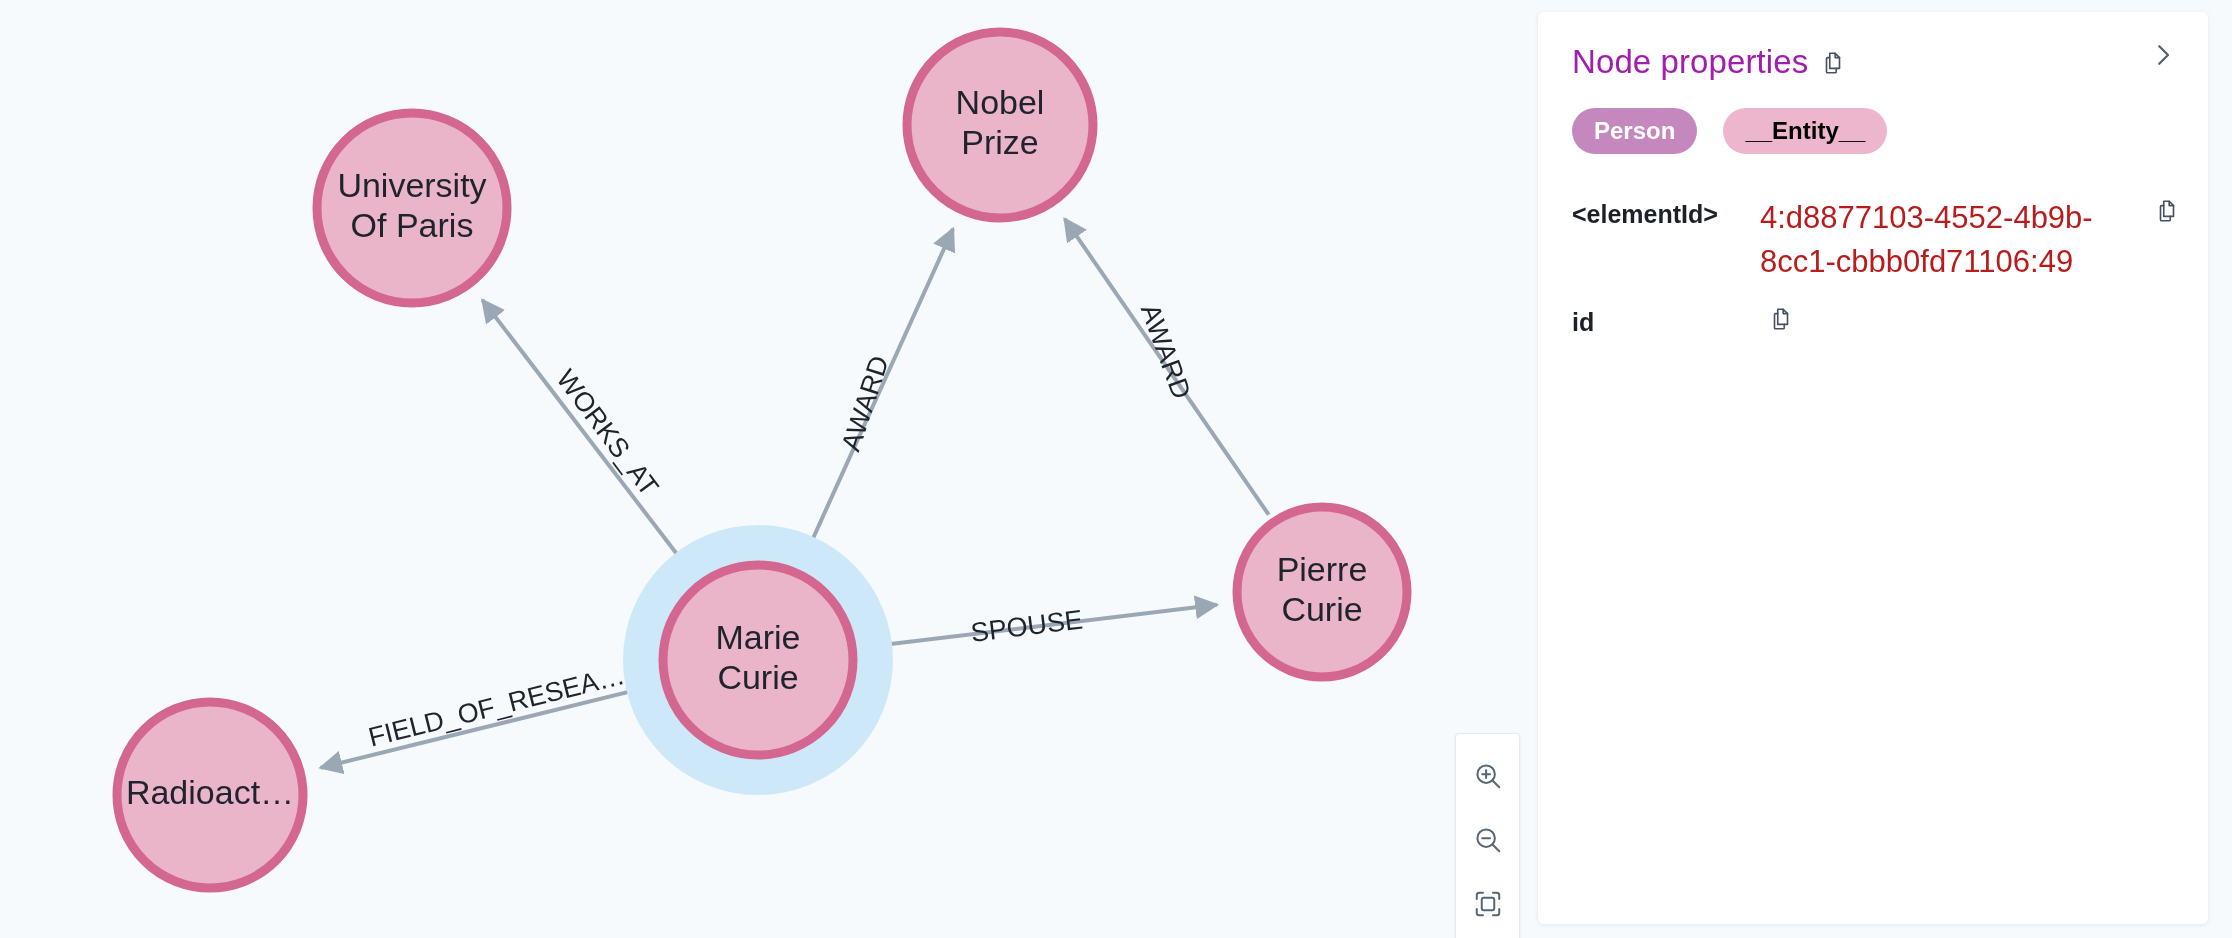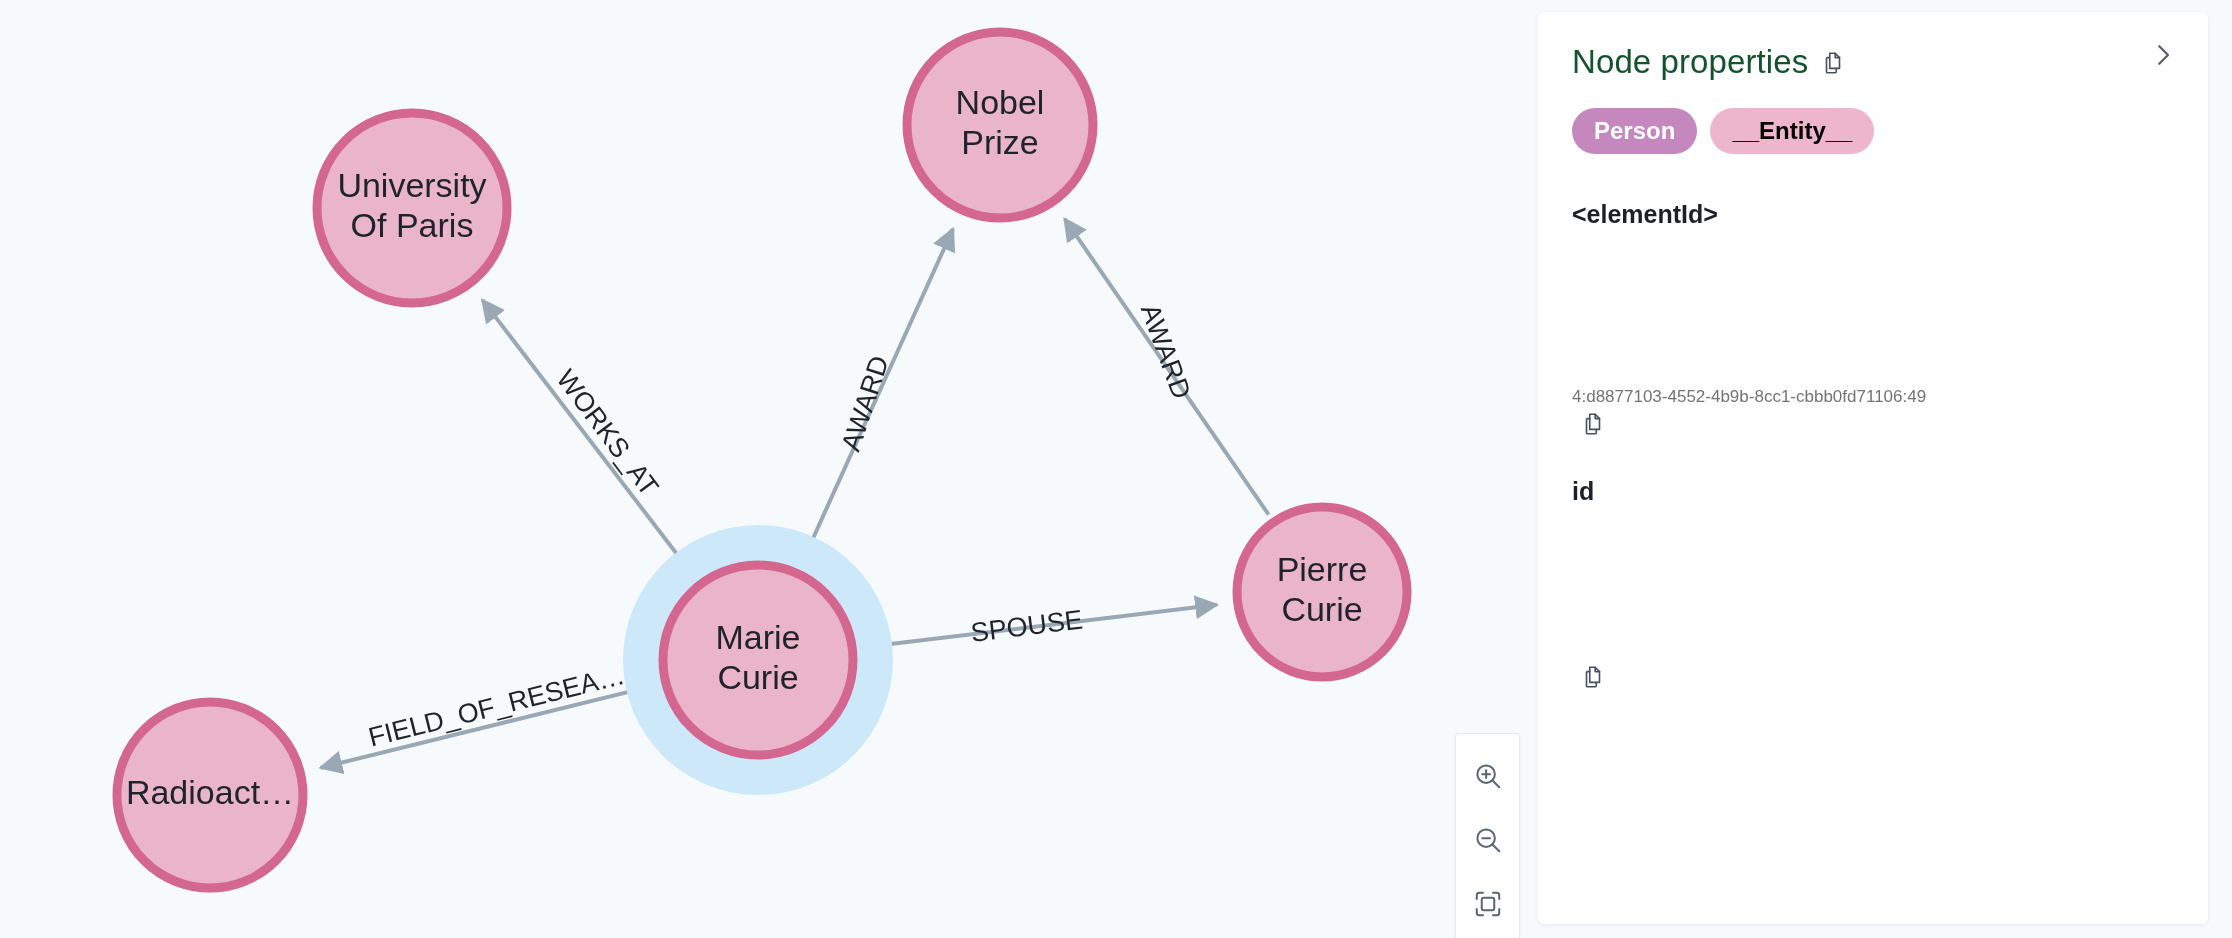--- a/index.html
+++ b/index.html
@@ -96,21 +96,21 @@
     overflow: hidden;
   }
   #panel-header {
     position: relative;
     padding: 32px 34px 0 34px;
     display: flex;
     align-items: flex-start;
   }
   #panel-title {
     font-size: 33px;
-    color: #14532d;
+    color: #a21caf;
     font-weight: 400;
     letter-spacing: .1px;
     line-height: 1.1;
   }
   #panel-title-copy {
     margin-left: 12px;
     margin-top: 6px;
     cursor: pointer;
     display: inline-flex;
   }
@@ -121,21 +121,21 @@
     width: 46px;
     height: 46px;
     display: flex;
     align-items: center;
     justify-content: center;
     cursor: pointer;
   }
 
   #label-chips {
     display: flex;
-    gap: 13px;
+    gap: 26px;
     padding: 28px 34px 0 34px;
     flex-wrap: wrap;
   }
   .chip {
     border-radius: 999px;
     padding: 8px 22px;
     font-size: 24px;
     font-weight: bold;
     line-height: 1.25;
     cursor: pointer;
@@ -144,36 +144,35 @@
 
   #prop-table {
     margin-top: 32px;
     width: 100%;
   }
   .prop-row {
     display: flex;
     align-items: flex-start;
     padding: 10px 20px 10px 34px;
     box-sizing: border-box;
-    flex-direction: column;
   }
   .prop-row.striped { background: #f6f7f9; }
   .prop-key {
     width: 188px;
     flex: 0 0 188px;
     font-size: 25px;
     font-weight: bold;
     color: #1c2028;
     line-height: 1.42;
     padding-top: 1px;
   }
   .prop-val {
     flex: 1 1 auto;
-    font-size: 17px;
-    color: #737373;
+    font-size: 31px;
+    color: #b91c1c;
     line-height: 1.42;
     word-break: break-word;
     padding-right: 16px;
   }
   .prop-copy {
     flex: 0 0 42px;
     width: 42px;
     display: flex;
     align-items: flex-start;
     justify-content: center;

